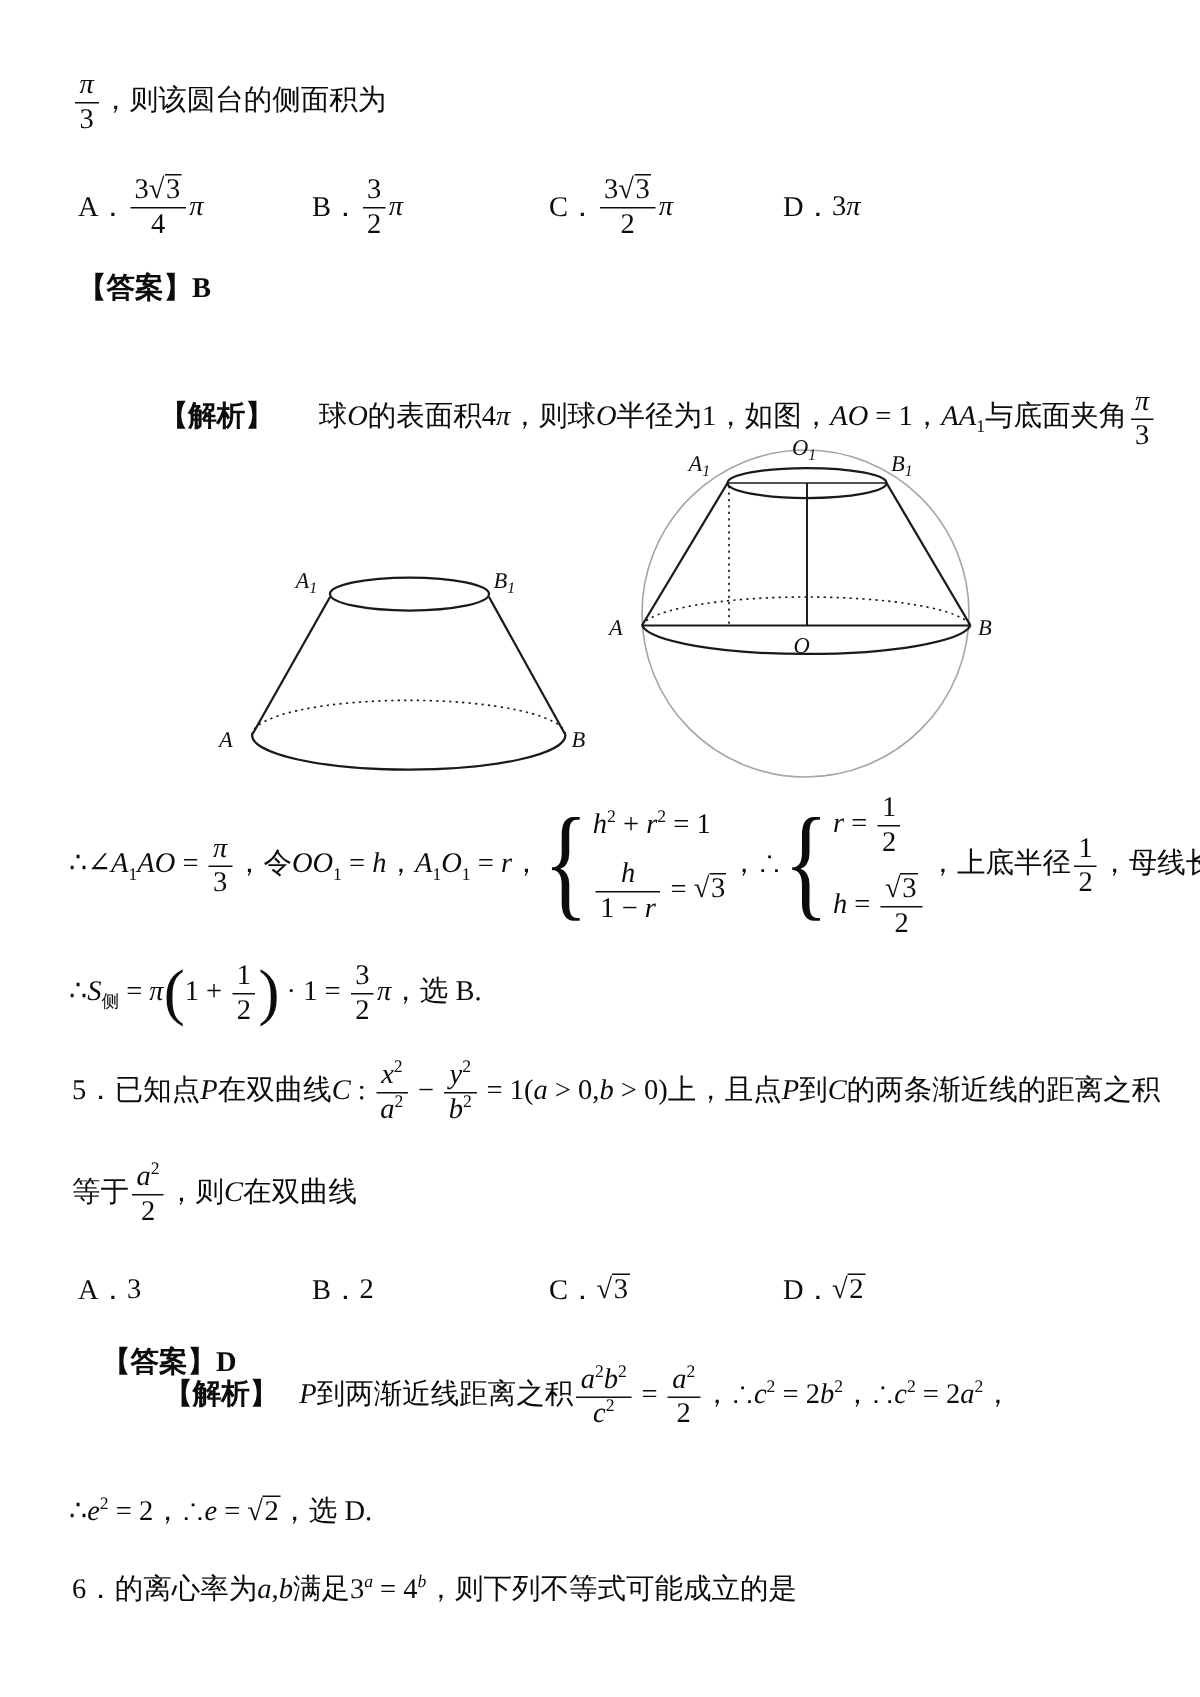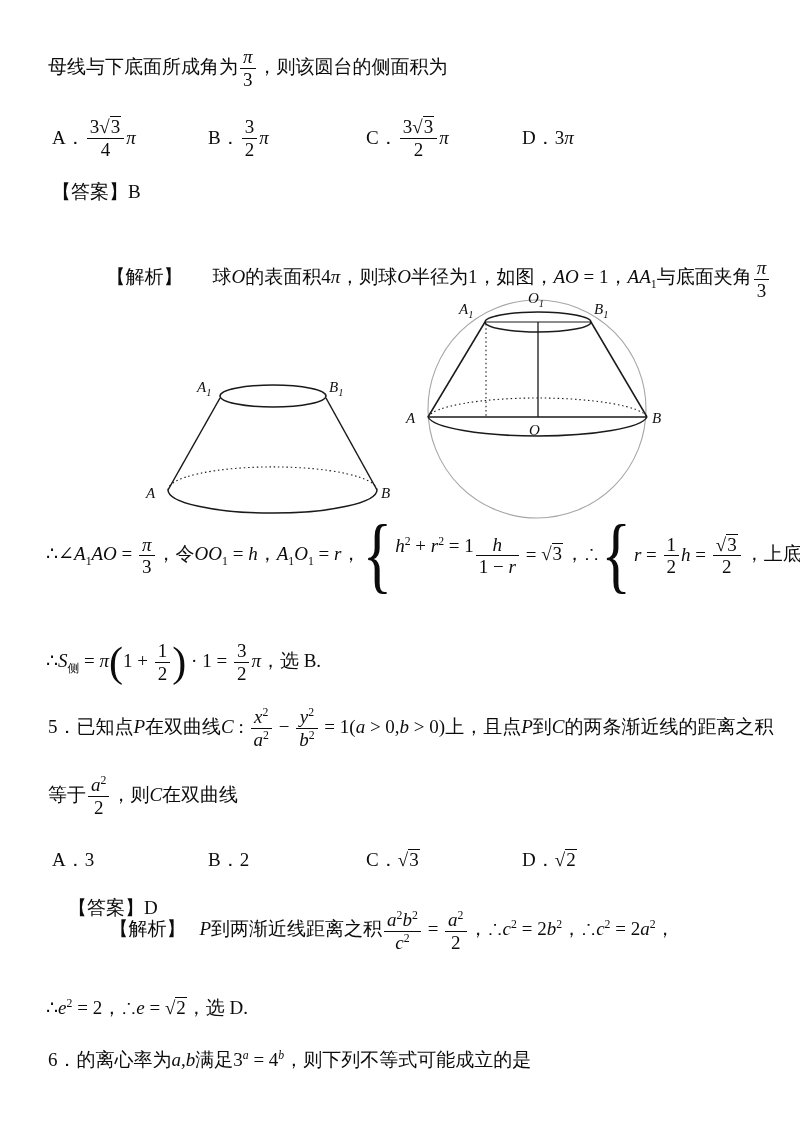--- a/index.html
+++ b/index.html
@@ -15,36 +15,36 @@
   .rm,.op{font-style:normal}
   sup,sub{font-size:0.62em;line-height:0}
   .frac{display:inline-block;vertical-align:middle;text-align:center;margin:0 2px;line-height:1.15}
   .fnum,.fden{display:block;padding:0 3px;white-space:pre}
   .fden{border-top:1.2px solid #0c0c0c}
   .sqrt{white-space:nowrap}
   .sgn{display:inline-block}
   .rad{display:inline-block;border-top:1.3px solid #0c0c0c;line-height:1.08;padding:0 1px}
   .cases{display:inline-flex;align-items:center;vertical-align:middle;margin:0 2px}
   .cbrace{font-size:62px;line-height:.9;display:inline-block;transform:scaleY(1.35);transform-origin:center;font-weight:300;margin-right:3px}
-  .crows{display:inline-flex;align-items:flex-start;row-gap:9px}
+  .crows{display:inline-flex;flex-direction:column;align-items:flex-start;row-gap:9px}
   .crow{display:block;white-space:pre}
   .pgrp{display:inline-flex;align-items:center;vertical-align:middle}
   .bigparen{font-size:42px;line-height:.85;font-weight:300}
   .pinner{display:inline-block;white-space:pre}
   .optbox{position:absolute;display:flex;align-items:center;font-size:19px;white-space:pre}
   .ansline{font-size:19px;font-weight:700}
-  .blabel{font-weight:400}
-  .alabel{font-weight:400;display:inline-block}
+  .blabel{font-weight:700}
+  .alabel{font-weight:700;display:inline-block}
   svg text{font-family:"Liberation Serif","DejaVu Serif",serif;font-style:italic;fill:#111;font-size:15px}
   svg .fsub{font-size:10.5px}
 </style>
 </head>
 <body>
 
-<div class="abs mline" style="left:48px;top:46px"><span class="cn">母线与下底面所成角为</span><span class="frac"><span class="fnum"><span class="it">π</span></span><span class="fden"><span class="rm">3</span></span></span><span class="cn">，则该圆台的侧面积为</span></div>
+<div class="abs mline" style="left:48px;top:46px"><span class="frac"><span class="fnum"><span class="it">π</span></span><span class="fden"><span class="rm">3</span></span></span><span class="cn">，则该圆台的侧面积为</span></div>
 
 <div class="optbox" style="left:52px;top:110px;height:56px"><span class="rm">A．</span><span class="frac"><span class="fnum"><span class="rm">3</span><span class="sqrt"><span class="sgn">√</span><span class="rad">3</span></span></span><span class="fden"><span class="rm">4</span></span></span><span class="it">π</span></div>
 <div class="optbox" style="left:208px;top:110px;height:56px"><span class="rm">B．</span><span class="frac"><span class="fnum"><span class="rm">3</span></span><span class="fden"><span class="rm">2</span></span></span><span class="it">π</span></div>
 <div class="optbox" style="left:366px;top:110px;height:56px"><span class="rm">C．</span><span class="frac"><span class="fnum"><span class="rm">3</span><span class="sqrt"><span class="sgn">√</span><span class="rad">3</span></span></span><span class="fden"><span class="rm">2</span></span></span><span class="it">π</span></div>
 <div class="optbox" style="left:522px;top:110px;height:56px"><span class="rm">D．</span><span class="rm">3</span><span class="it">π</span></div>
 
 <div class="abs ansline" style="left:52px;top:179px">
   <span class="blabel">【答案】</span><span class="blabel">B</span>
 </div>
 

